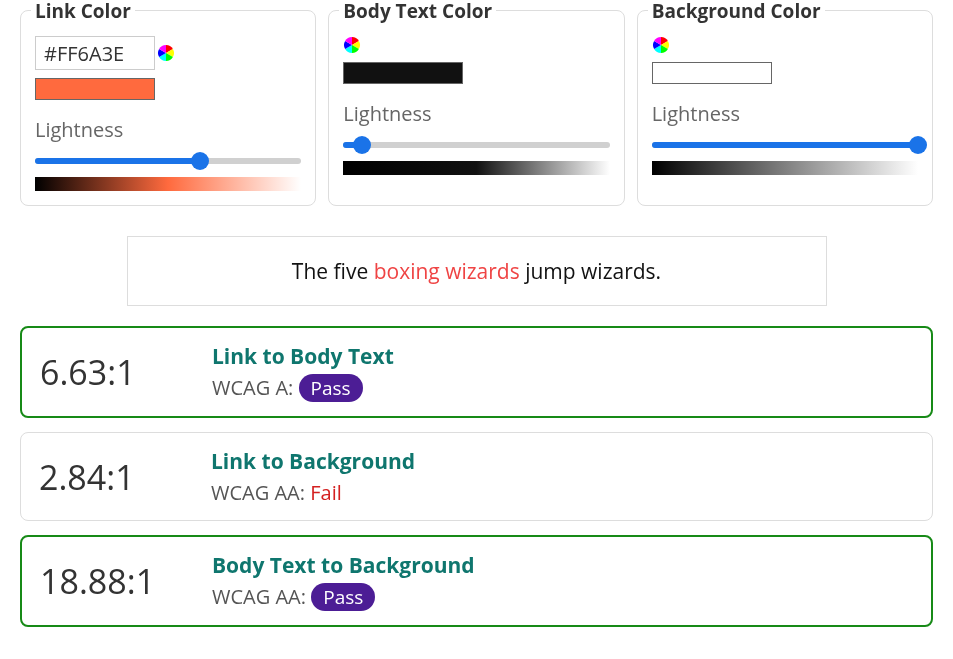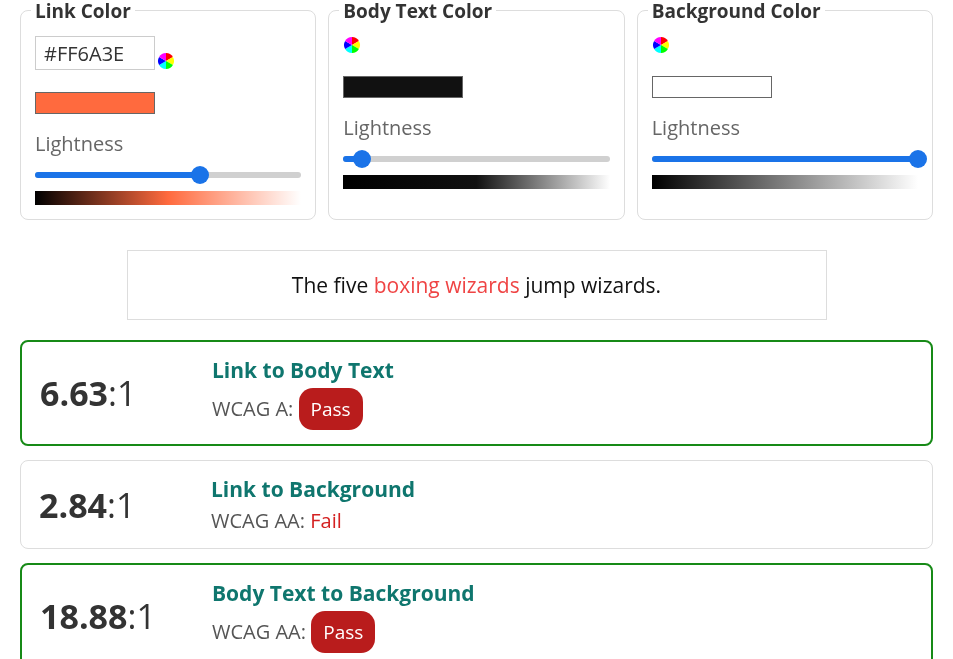--- a/index.html
+++ b/index.html
@@ -29,24 +29,24 @@
     margin: -3px 0 8px 0;
     background: #fff;
     display: inline-block;
     padding: 0 4px;
     position: relative;
     top: -10px;
     left: -4px;
   }
   .hex-row {
     display: flex;
-    align-items: flex-end;
+    align-items: center;
     gap: 2px;
     margin-top: -6px;
-    margin-bottom: 22px;
+    margin-bottom: 8px;
   }
   .hex-input {
     width: 120px;
     height: 34px;
     border: 1px solid #ccc;
     padding: 4px 8px;
     font-size: 20px;
     font-family: inherit;
     color: #333;
   }
@@ -120,38 +120,38 @@
     gap: 22px;
   }
   .result-card.pass {
     border: 2px solid #178a17;
   }
   .ratio {
     font-size: 34px;
     color: #333;
     min-width: 150px;
   }
-  .ratio b { font-weight: 700; }
+  .ratio b { font-weight: 400; }
   .result-info { flex: 1; }
   .result-title {
     font-size: 21px;
     font-weight: 700;
     color: #0f766e;
     margin-bottom: 4px;
   }
   .result-line {
     font-size: 20px;
     color: #555;
   }
   .badge-pass {
     display: inline-block;
-    background: #b91c1c;
+    background: #4c1d95;
     color: #fff;
     border-radius: 14px;
-    padding: 8px 12px;
+    padding: 1px 12px;
     font-size: 19px;
   }
   .fail-text { color: #d42020; }
 </style>
 </head>
 <body>
 
 <div class="color-row">
 
   <div class="color-card">

